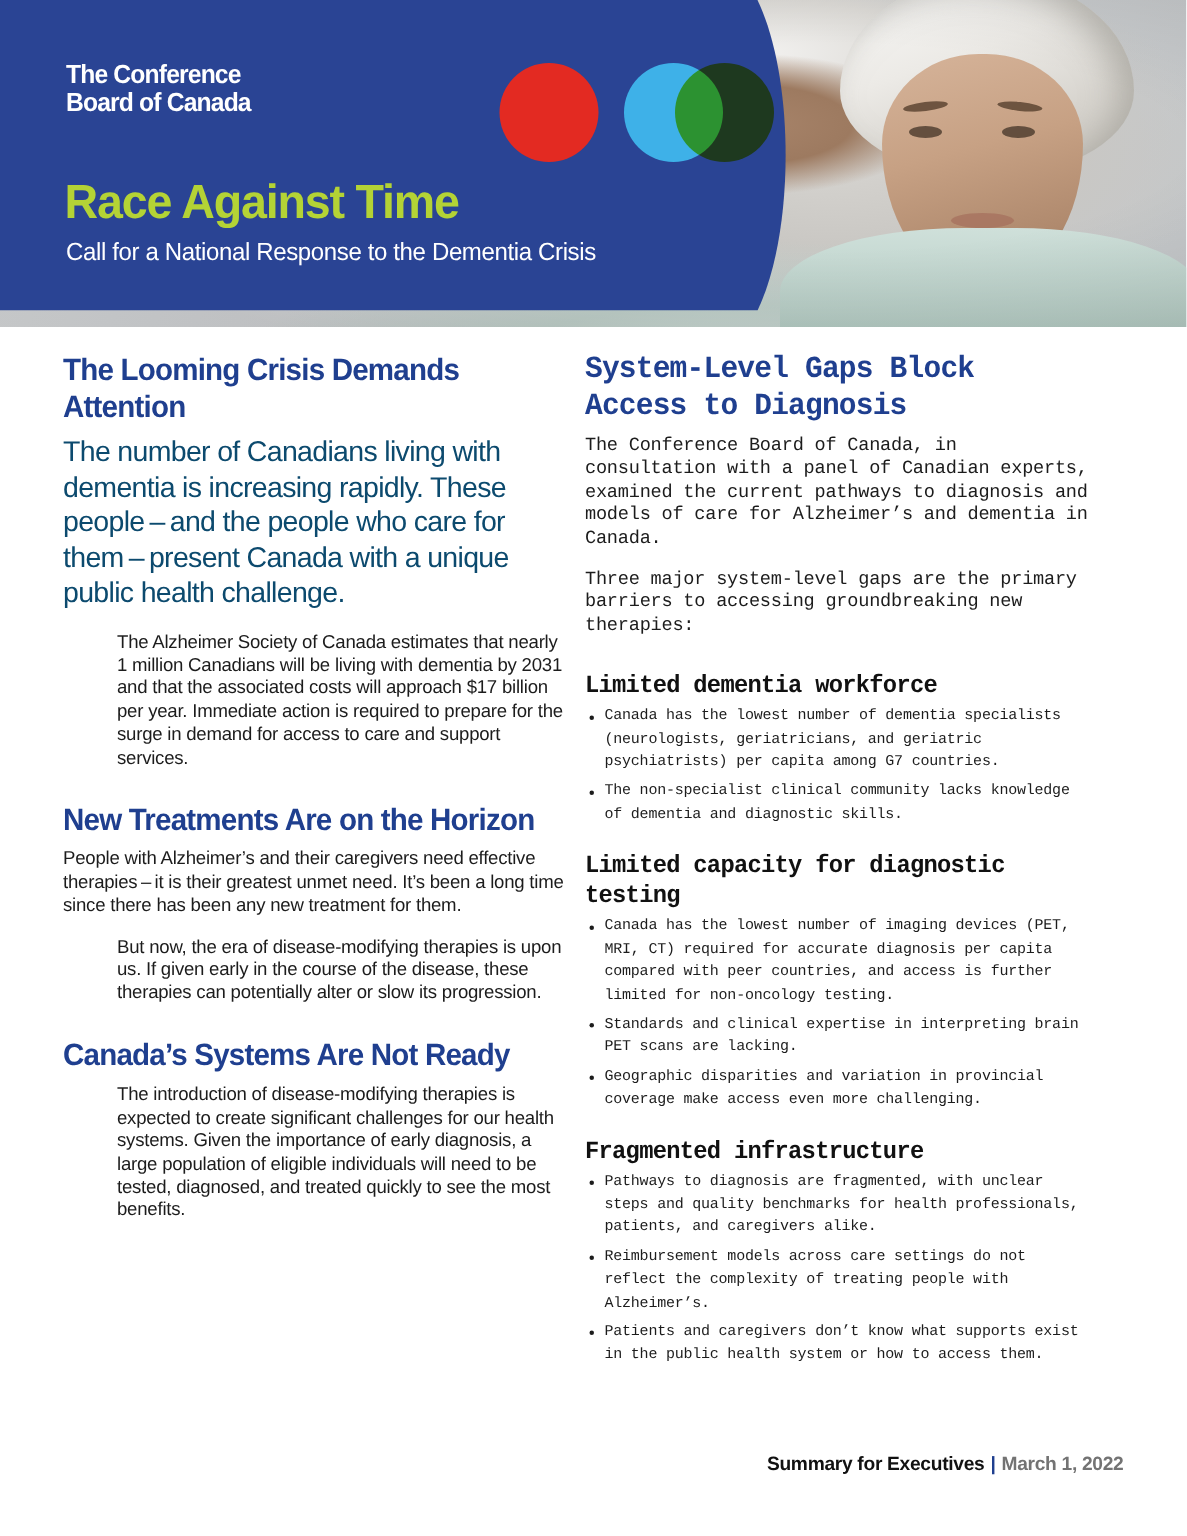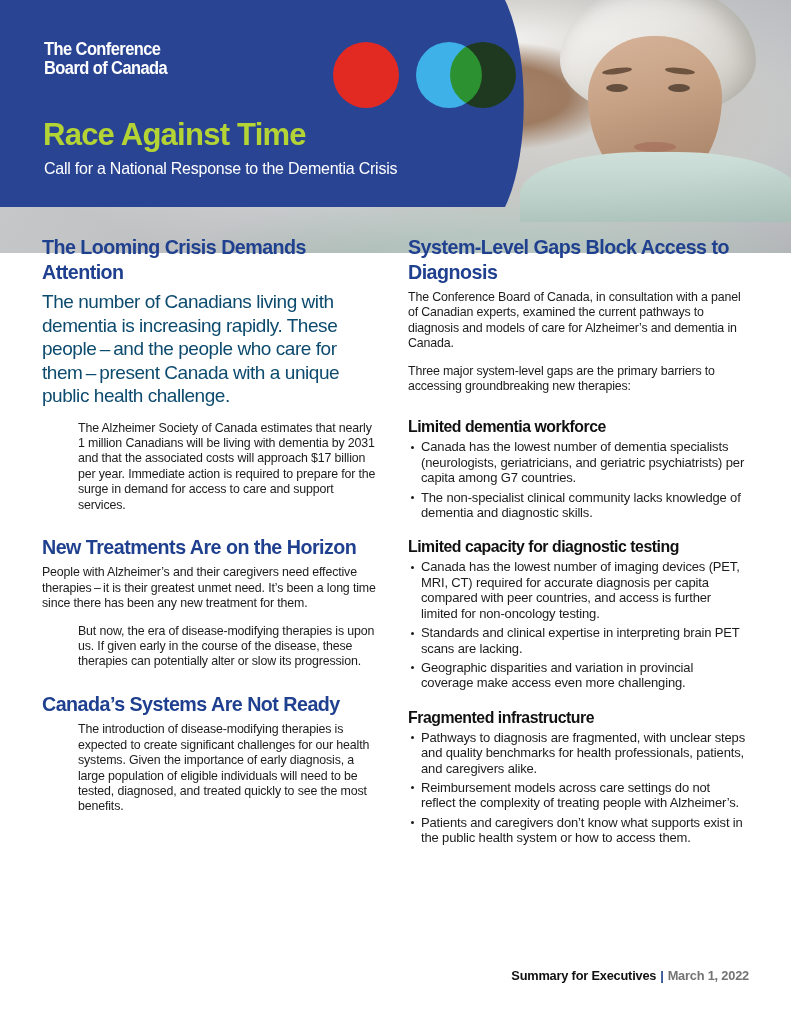--- a/index.html
+++ b/index.html
@@ -13,21 +13,21 @@
     font-family: "Liberation Sans", sans-serif;
     color: #1a1a1a;
     overflow: hidden;
     position: relative;
   }
 
   
   .header {
     position: relative;
     width: 791px;
-    height: 253px;
+    height: 218px;
     overflow: hidden;
     background: #e2e4e6;
   }
   .header-photo {
     position: absolute;
     inset: 0;
     background:
       radial-gradient(ellipse 60% 55% at 62% 112%, #cfdcd8 0%, #bfcfc9 34%, rgba(191,207,201,0) 70%),
       radial-gradient(ellipse 22% 30% at 63% 38%, #a8846a 0%, #9d7a60 40%, rgba(157,122,96,0) 72%),
       radial-gradient(ellipse 30% 34% at 64% 16%, #f2f1ef 0%, #dcdad6 48%, rgba(220,218,214,0) 78%),
@@ -149,21 +149,21 @@
     position: absolute;
     left: 0; top: 207px;
     width: 636px;
     height: 817px;
   }
   .col {
     position: absolute;
     top: 28px;
   }
   .col-left  { left: 42px;  width: 336px; }
-  .col-right { left: 408px; width: 338px; }
+  .col-right { left: 390px; width: 338px; font-family: Liberation Mono, monospace; }
 
   h2.section-head {
     margin: 0 0 6px 0;
     color: #1f3f8f;
     font-size: 20.5px;
     line-height: 24.5px;
     font-weight: bold;
     letter-spacing: -0.55px;
     transform: scaleX(0.96);
     transform-origin: left top;
@@ -196,21 +196,21 @@
 
   ul.bullets {
     margin: 0 0 16px 0;
     padding: 0;
     list-style: none;
   }
   ul.bullets li {
     position: relative;
     padding-left: 13px;
     margin-bottom: 4px;
-    font-size: 13px;
+    font-size: 10px;
     line-height: 15.4px;
     color: #1c1c1c;
     letter-spacing: -0.15px;
   }
   ul.bullets li:before {
     content: "";
     position: absolute;
     left: 3px;
     top: 6.5px;
     width: 3px;

